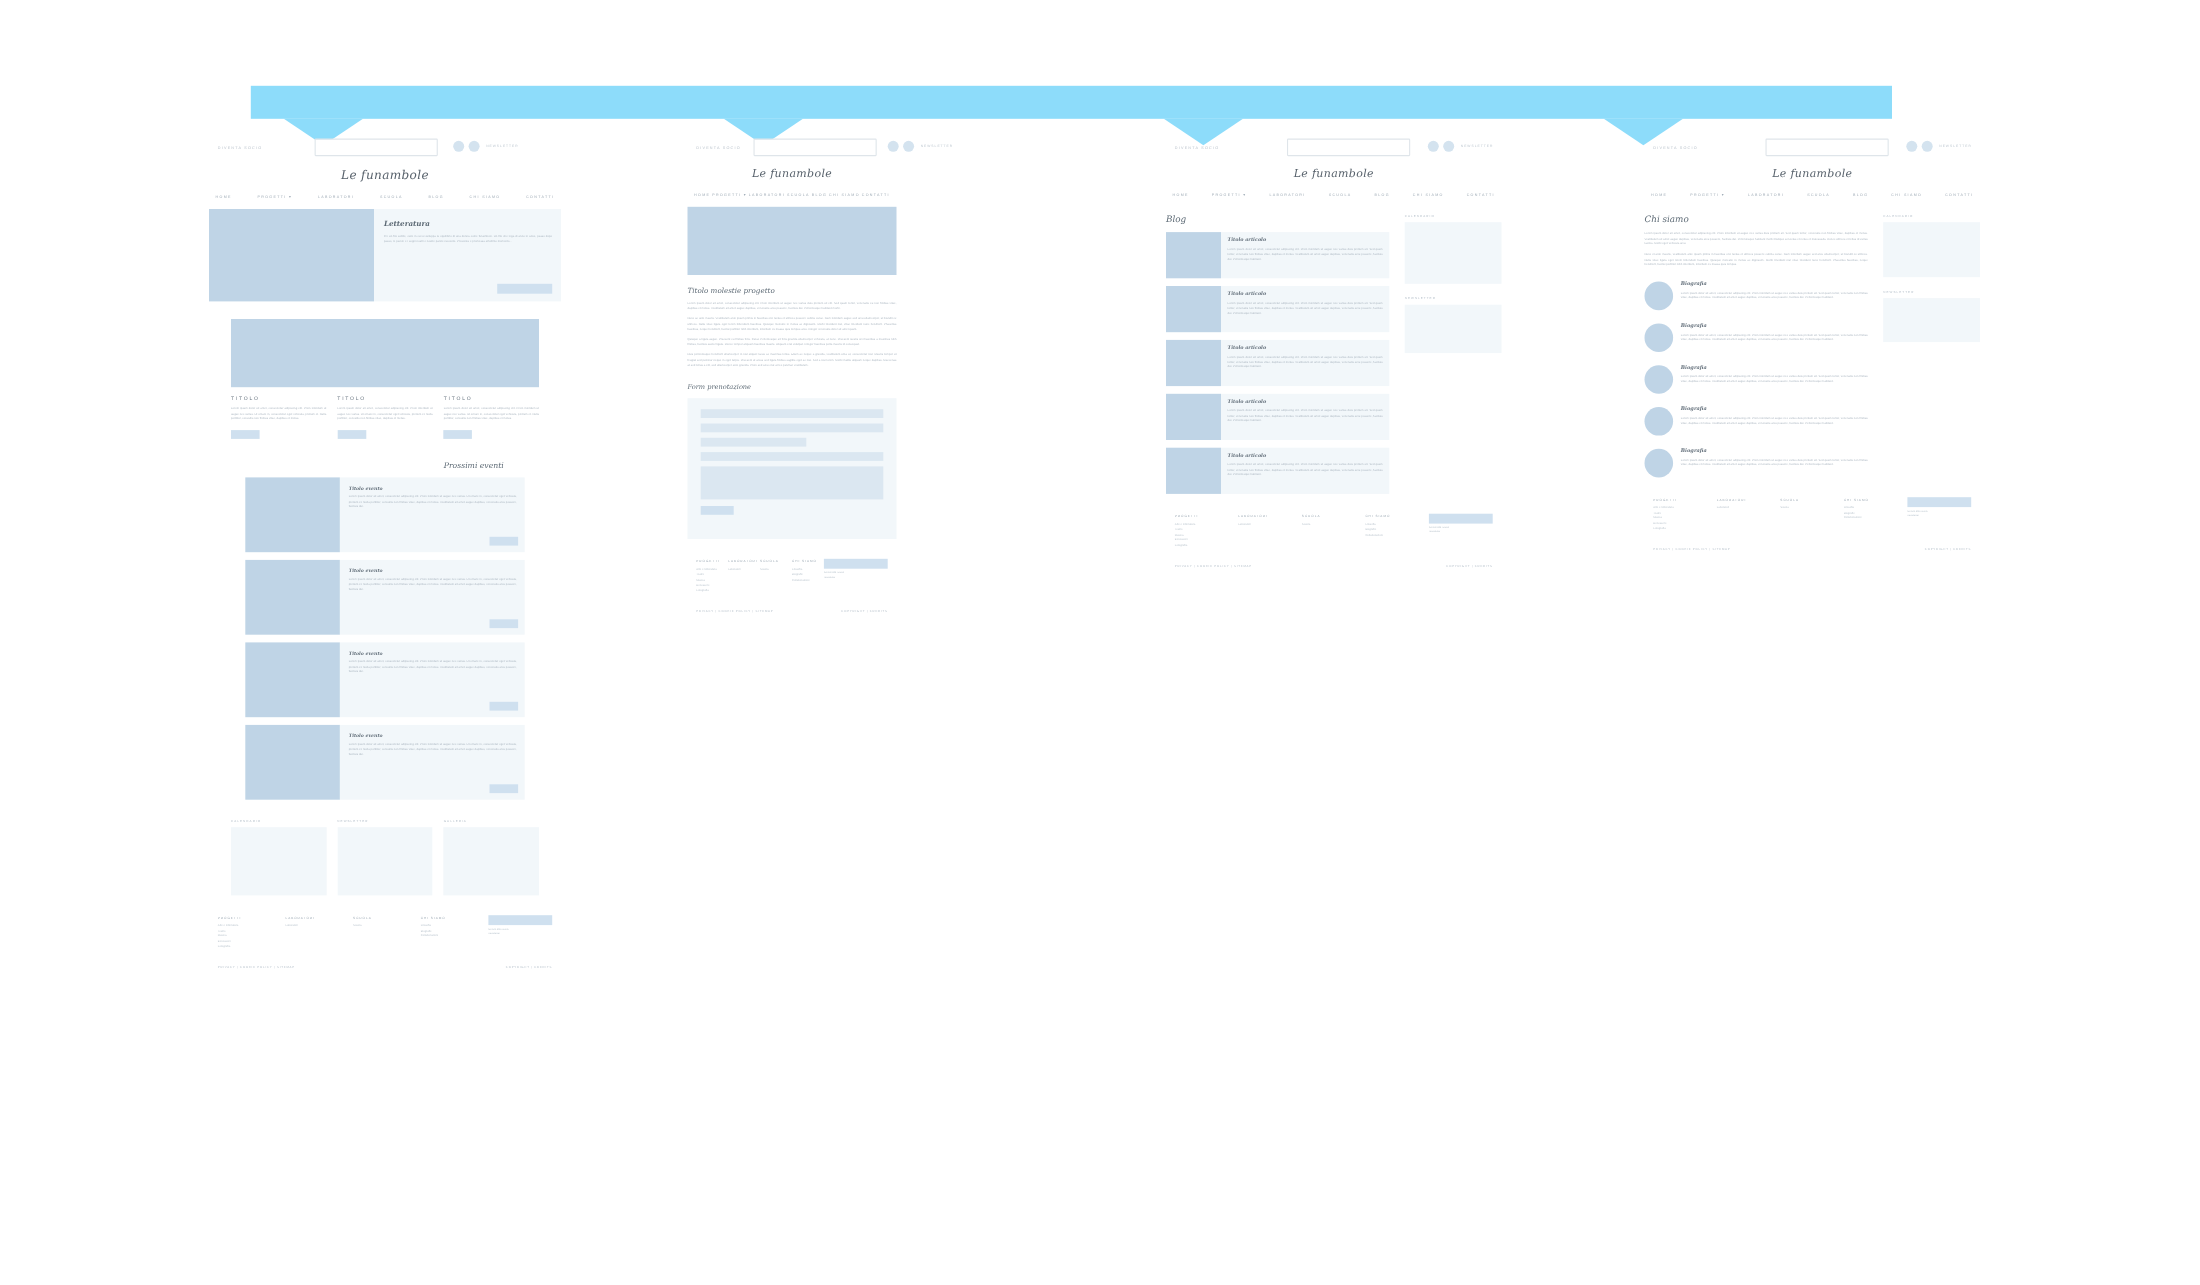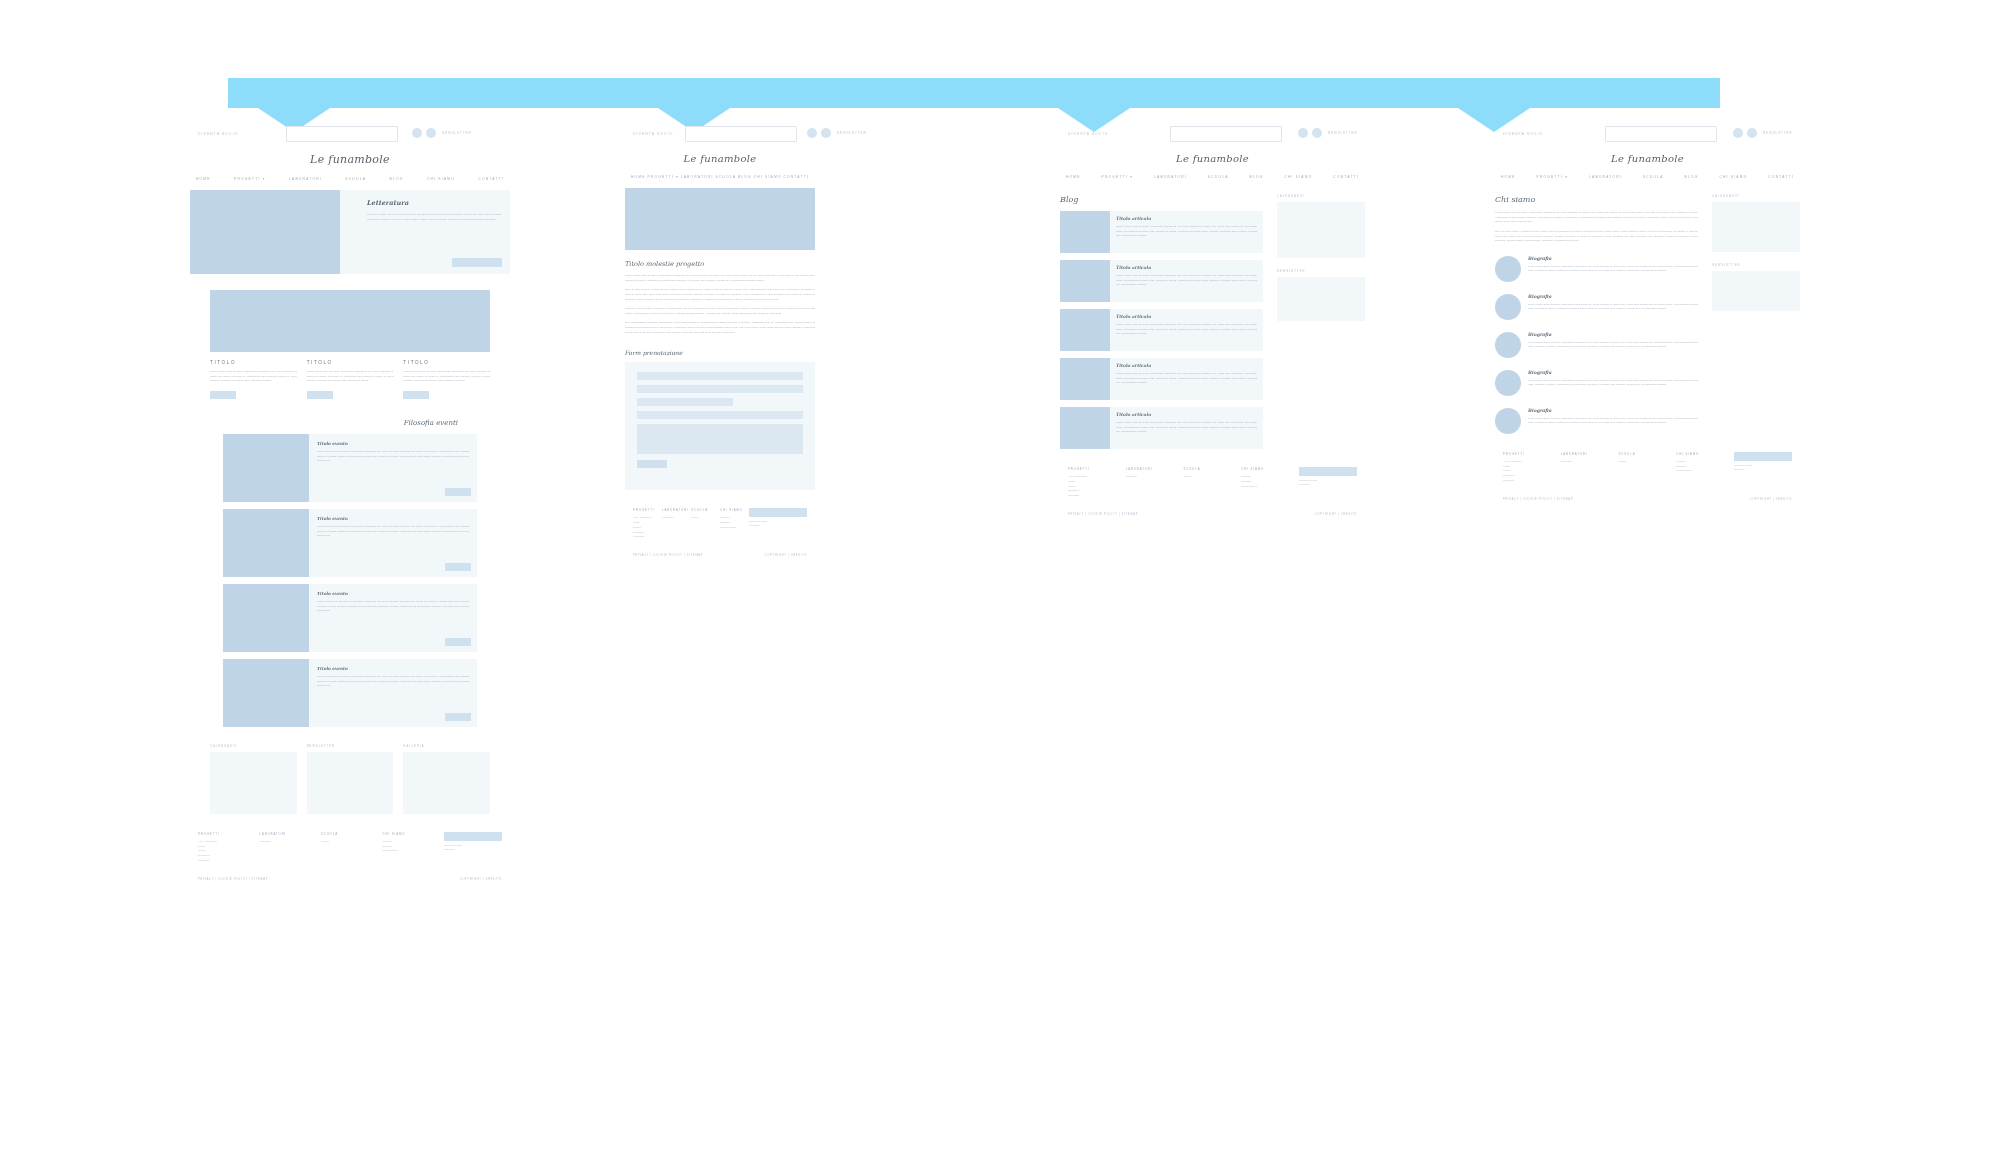--- a/index.html
+++ b/index.html
@@ -56,21 +56,21 @@
   .nav .caret { font-size: 3.4px; }
   .btn { background: #cfe0ef; }
 
   .h-it { font-family: "DejaVu Serif", serif; font-style: italic; color: #5d6a75; }
 
   .body-txt { font-size: 2.5px; line-height: 1.85; color: #a9b4bf; letter-spacing: .05px; text-align: justify; }
 
   
   .hero { display: flex; margin-top: 9px; height: 84px; }
   .hero .img { width: 150px; background: #bfd4e6; }
-  .hero .side { flex: 1; background: #f2f7fa; padding: 9px 8px 0 27px; position: relative; }
+  .hero .side { flex: 1; background: #f2f7fa; padding: 9px 8px 0 9px; position: relative; }
   .hero .side h3 { font-size: 6.5px; margin-bottom: 6px; }
   .hero .cta { position: absolute; right: 8px; bottom: 7px; width: 50px; height: 9px; background: #cfe0ef; }
 
   .wide-img { margin: 16px 20px 0 20px; height: 62px; background: #bfd4e6; }
   .cols3 { display: flex; gap: 10px; margin: 8px 20px 0 20px; }
   .cols3 .c { flex: 1; }
   .cols3 .t { font-size: 4.6px; letter-spacing: 1.6px; color: #6f7b86; margin-bottom: 5px; }
   .cols3 .btn { margin-top: 7px; width: 26px; height: 8px; }
 
   .sec-title { text-align: center; font-size: 7px; margin-top: 20px; }
@@ -185,21 +185,21 @@
         <div class="body-txt">Lorem ipsum dolor sit amet, consectetur adipiscing elit. Proin interdum ut augue nec varius. Ut ornare in, consectetur eget vehicula, pretium et. Nulla porttitor, convallis non finibus vitae, dapibus et metus.</div>
         <div class="btn"></div>
       </div>
       <div class="c">
         <div class="t">TITOLO</div>
         <div class="body-txt">Lorem ipsum dolor sit amet, consectetur adipiscing elit. Proin interdum ut augue nec varius. Ut ornare in, consectetur eget vehicula, pretium et. Nulla porttitor, convallis non finibus vitae, dapibus et metus.</div>
         <div class="btn"></div>
       </div>
     </div>
 
-    <div class="sec-title h-it">Filosofia eventi</div>
+    <div class="sec-title h-it">Prossimi eventi</div>
 
     <div class="evt">
       <div class="img"></div>
       <div class="txt">
         <h4>Titolo evento</h4>
         <div class="body-txt">Lorem ipsum dolor sit amet, consectetur adipiscing elit. Proin interdum ut augue nec varius. Ut ornare in, consectetur eget vehicula, pretium et. Nulla porttitor, convallis non finibus vitae, dapibus et metus. Vestibulum sit amet augue dapibus, venenatis arcu posuere, facilisis dui.</div>
         <div class="btn"></div>
       </div>
     </div>
     <div class="evt">

